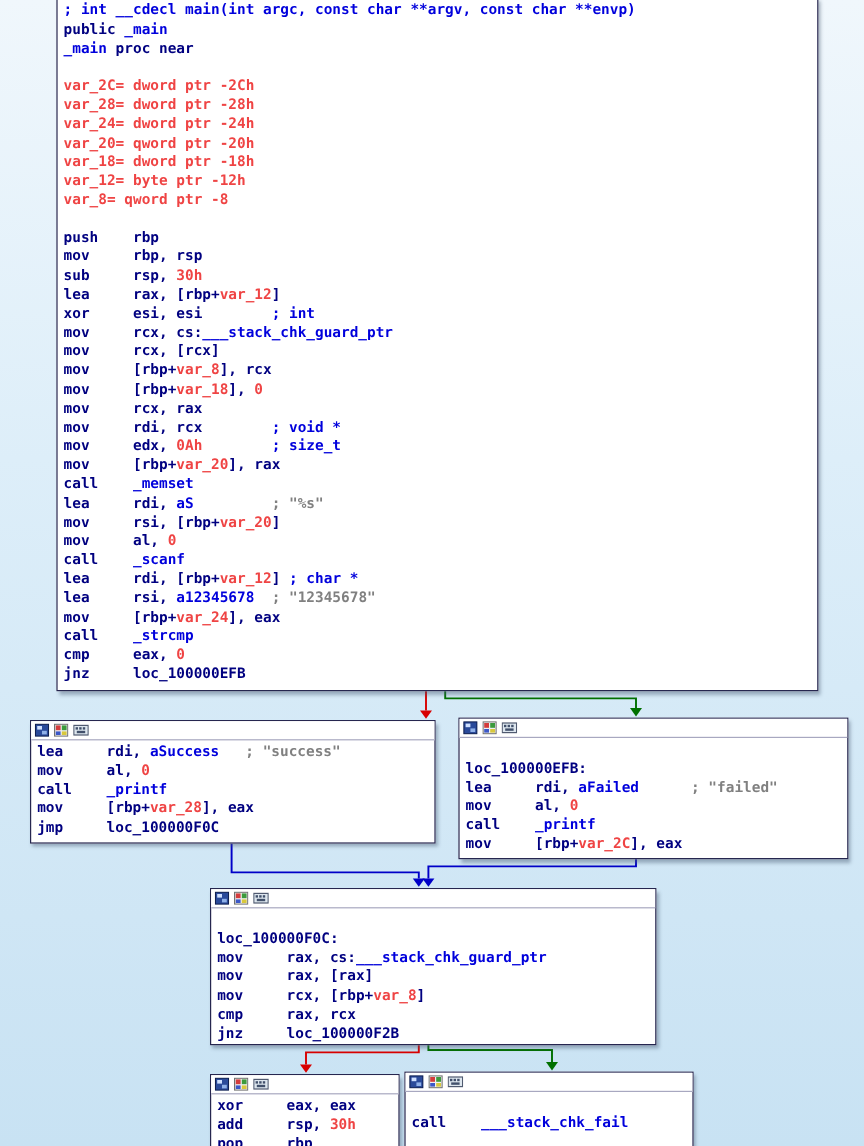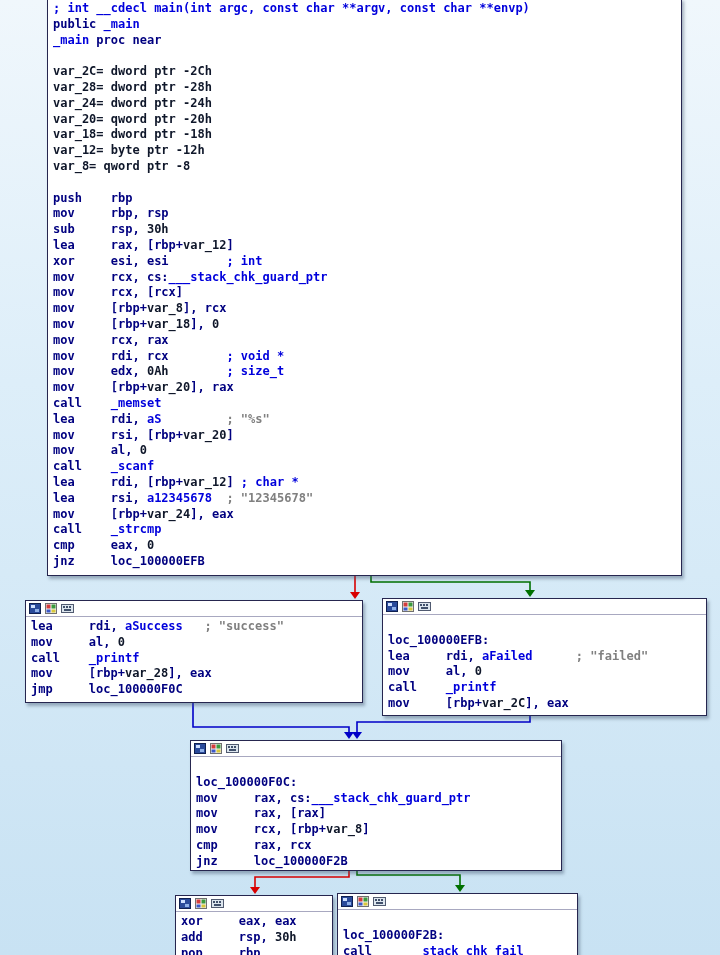--- a/index.html
+++ b/index.html
@@ -19,33 +19,33 @@
     border-bottom:1px solid #a8a8c0;background:#ffffff;
   }
   .nicon{display:inline-flex;width:13px;height:11px}
   .nicon svg{display:block}
   .code{
     padding:2px 4px 2px 5px;font-size:12px;font-weight:bold;line-height:15.8px;
     white-space:pre;color:#000080;overflow:hidden;
   }
   .line{height:15.8px}
   .seg-n{color:#000080}
-  .seg-g{color:#0f172a}
+  .seg-g{color:#ef4444}
   .seg-b{color:#0000dc}
   .seg-y{color:#808080}
   .e-red{stroke:#d80000;fill:none;stroke-width:1.6}
   .e-green{stroke:#007000;fill:none;stroke-width:1.6}
   .e-blue{stroke:#0000c8;fill:none;stroke-width:1.6}
   .a-red{fill:#d80000}
   .a-green{fill:#007000}
   .a-blue{fill:#0000c8}
   .pos-main{left:47px;top:-2px;width:633px;height:576px}
   .pos-success{left:25px;top:600px;width:336px;height:101px}
   .pos-failed{left:382px;top:598px;width:323px;height:116px}
-  .pos-f0c{left:190px;top:740px;width:370px;height:129px}
+  .pos-f0c{left:175px;top:740px;width:370px;height:129px}
   .pos-end{left:175px;top:895px;width:156px;height:70px}
   .pos-f2b{left:337px;top:893px;width:239px;height:72px}
 </style>
 </head>
 <body>
 
 <div class="graph">
 
   <svg class="edges" width="720" height="955">
     <polyline class="e-red" points="355,570 355,592"></polyline>
@@ -211,16 +211,16 @@
         <span class="nicon">
           <svg width="13" height="11" viewBox="0 0 13 11">
             <rect x="0.5" y="1.5" width="12" height="8" fill="#dde6ee" stroke="#505a70"></rect>
             <rect x="2" y="3" width="2" height="2" fill="#41506b"></rect>
             <rect x="5" y="3" width="2" height="2" fill="#41506b"></rect>
             <rect x="8" y="3" width="2" height="2" fill="#41506b"></rect>
             <rect x="3" y="6" width="7" height="2" fill="#41506b"></rect>
           </svg>
         </span>
       </div>
-    <div class="code"><div class="line">&nbsp;</div><div class="line"><span class="seg-n">loc_100000F2B:</span></div><div class="line"><span class="seg-n">call    </span><span class="seg-b">___stack_chk_fail</span></div></div>
+    <div class="code"><div class="line">&nbsp;</div><div class="line"><span class="seg-n">call    </span><span class="seg-b">___stack_chk_fail</span></div></div>
   </div>
 
 </div>
 
 </body></html>

